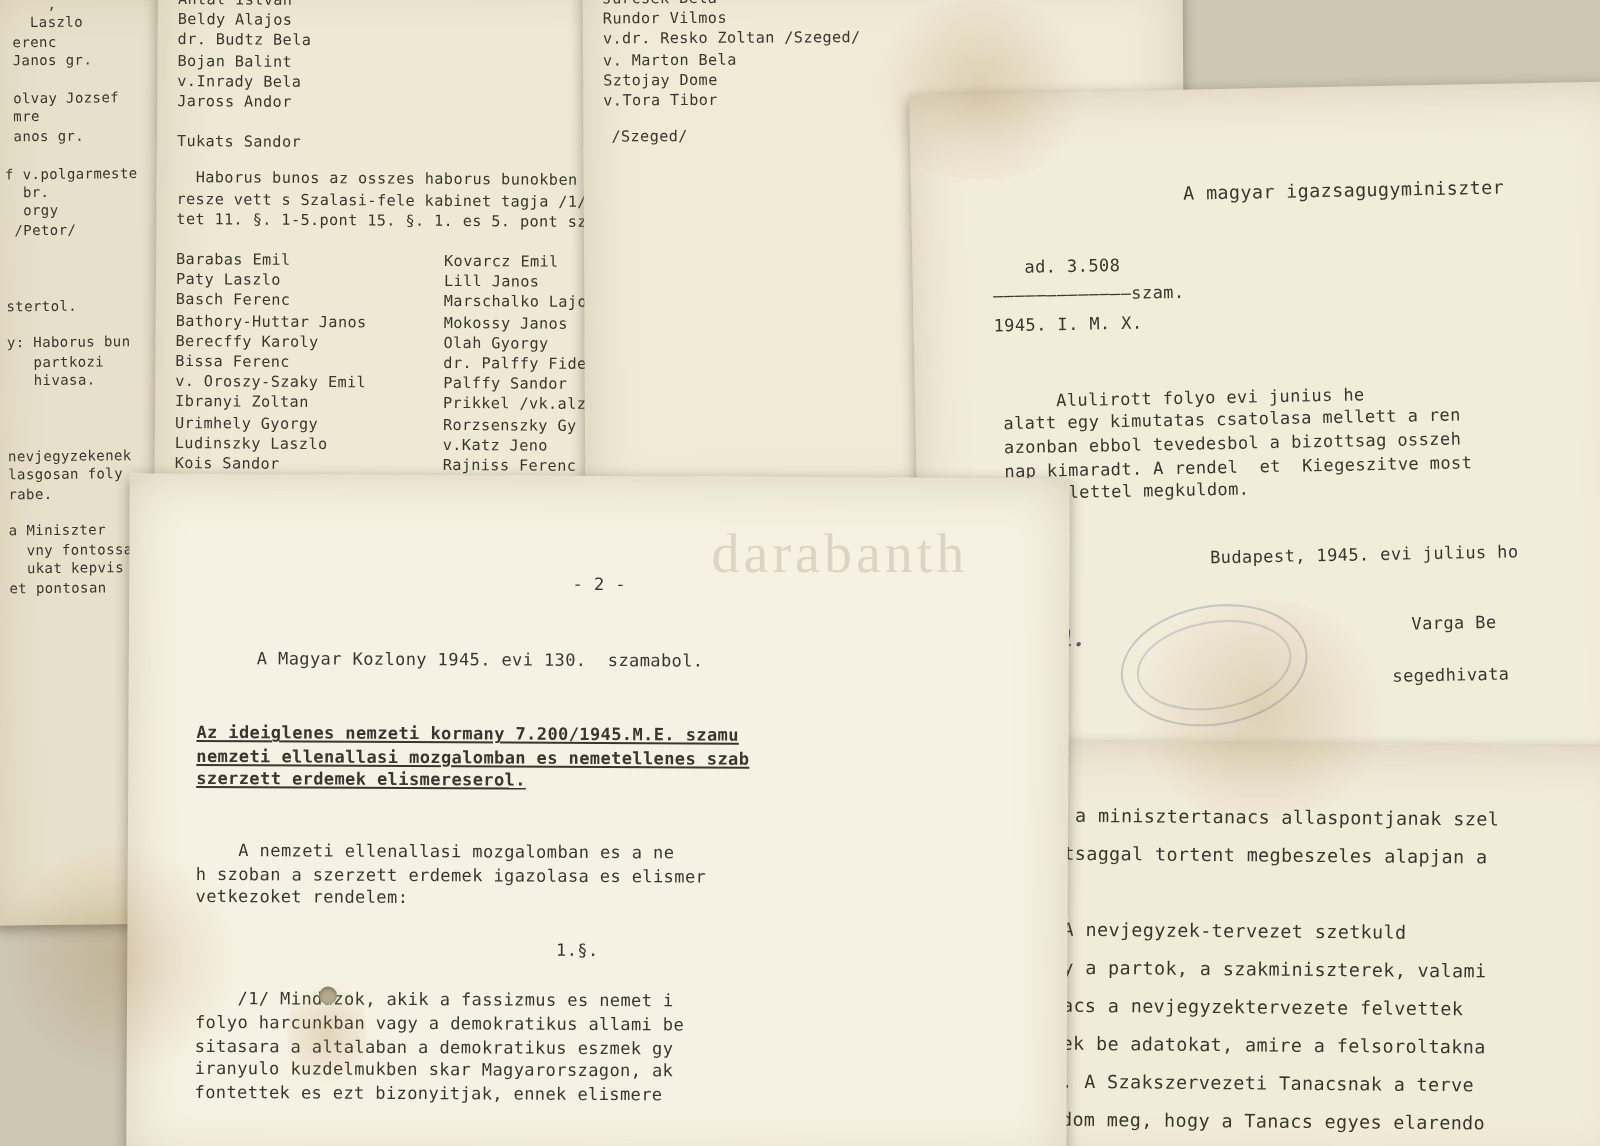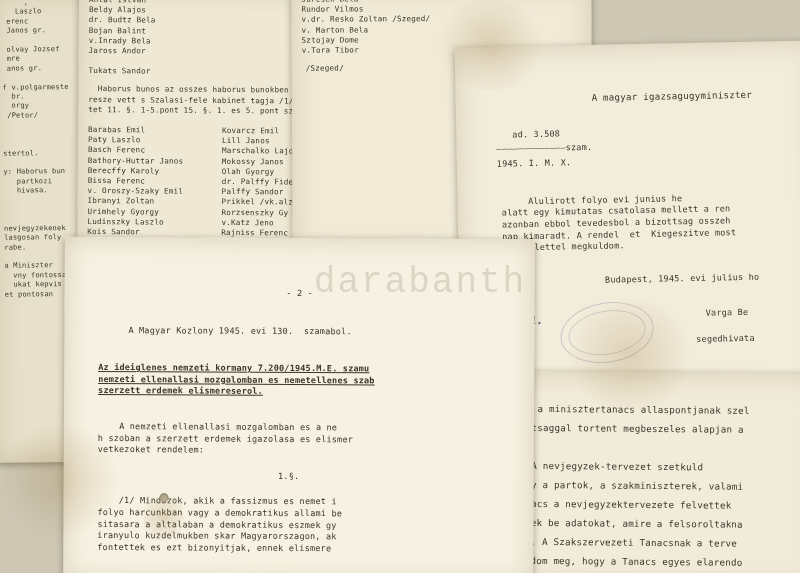--- a/index.html
+++ b/index.html
@@ -101,22 +101,22 @@
     opacity:.78;
   }
   .punch{
     position:absolute;width:9px;height:9px;border-radius:50%;
     background:#b8ad92;box-shadow:inset 0 1px 2px rgba(0,0,0,.35);
   }
 
   
   #watermark{
     position:absolute;left:300px;top:262px;width:240px;height:60px;
-    font-family:Liberation Mono, monospace;
-    font-size:36px;letter-spacing:2px;
+    font-family:Liberation Serif, serif;
+    font-size:28px;letter-spacing:2px;
     color:rgba(120,105,75,.20);
     pointer-events:none;
     text-align:center;
   }
 </style>
 </head>
 <body>
 
 <div class="stage">
 

